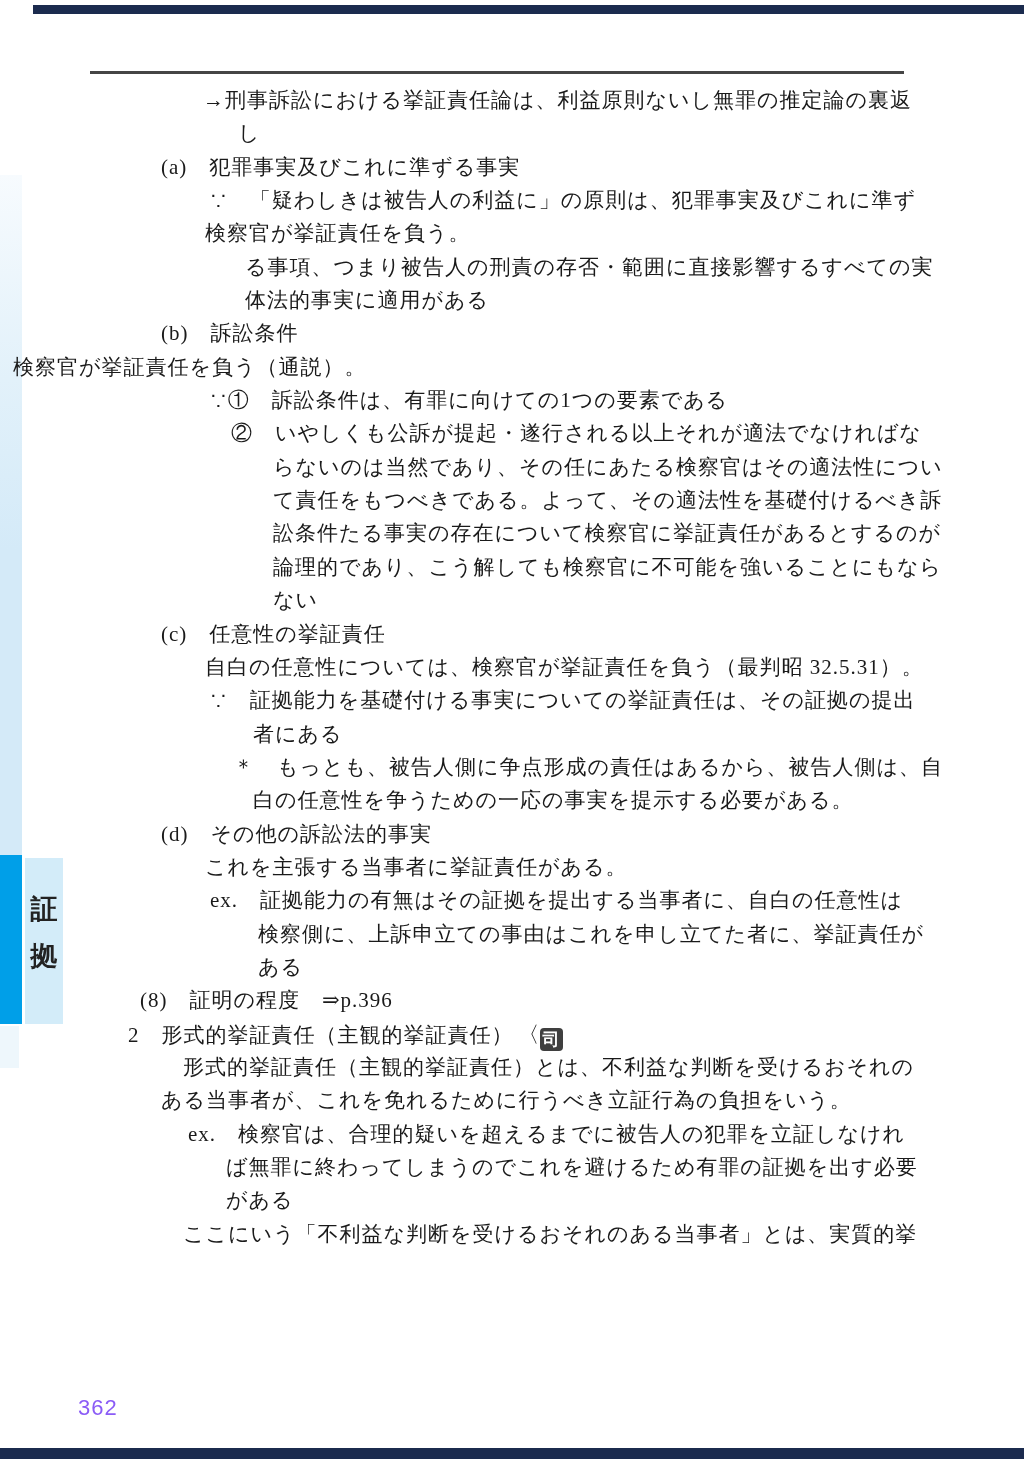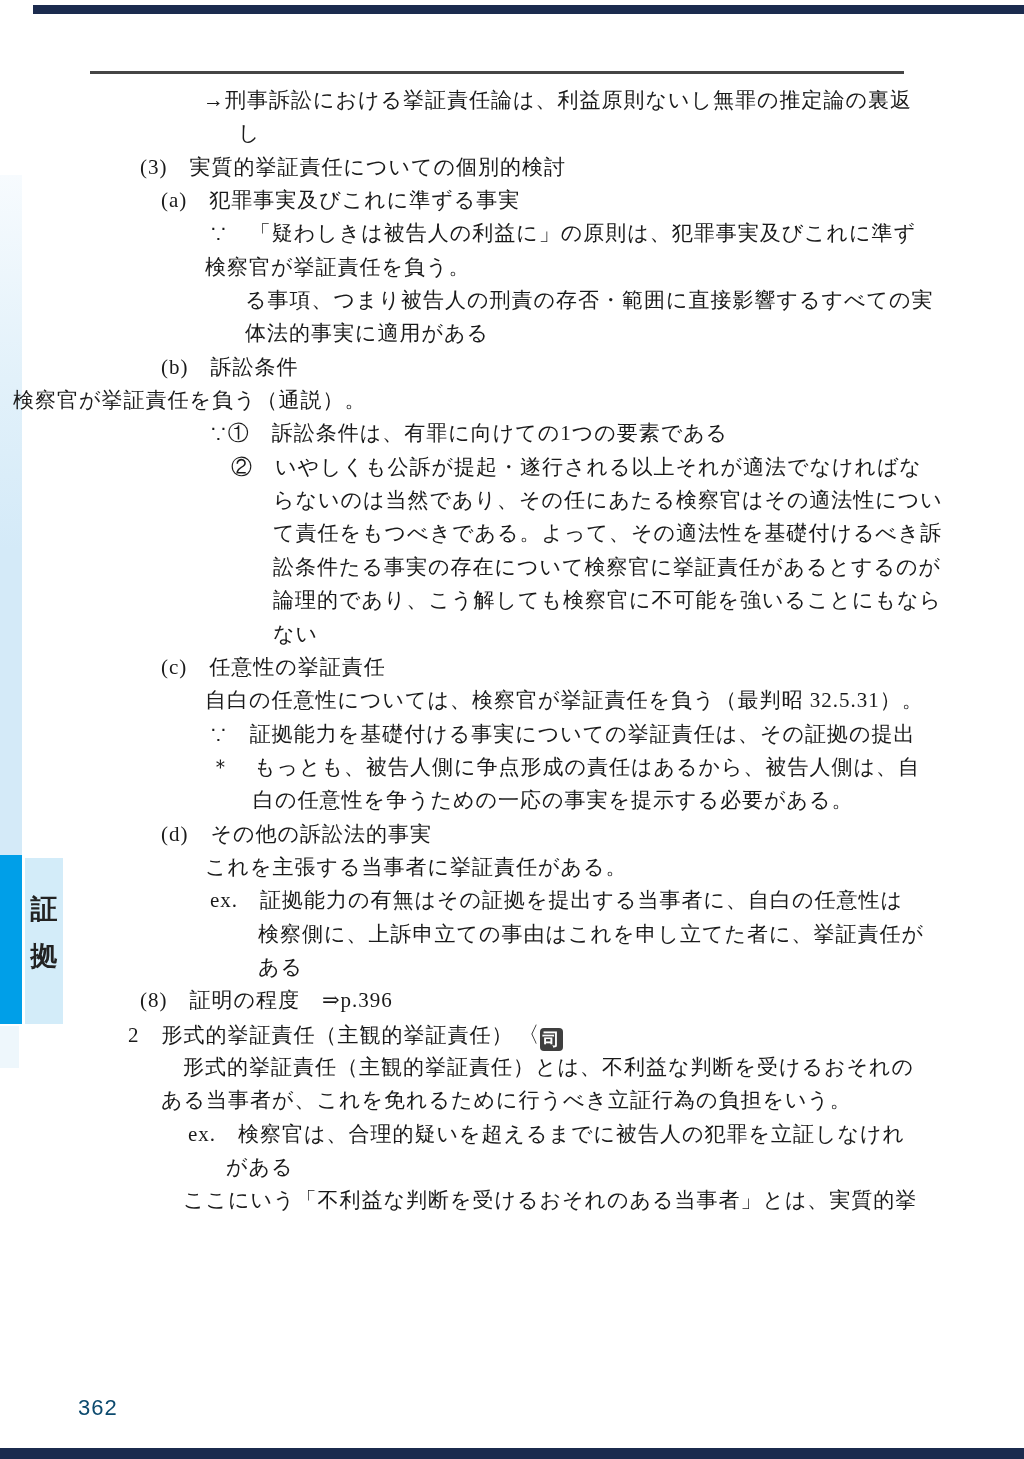--- a/index.html
+++ b/index.html
@@ -44,21 +44,21 @@
   .line .badge{
     display:inline-block;width:23px;height:23px;line-height:23px;
     background:#3f3f3f;color:#ffffff;text-align:center;
     font-family:"Liberation Sans","DejaVu Sans",sans-serif;
     font-size:17px;font-weight:600;border-radius:4px;
     vertical-align:-3px;letter-spacing:0;
   }
   .page-number{
     position:absolute;left:78px;top:1395px;
     font-family:"Liberation Sans","DejaVu Sans",sans-serif;
-    font-size:22px;color:#0c4a6e;letter-spacing:1px;
+    font-size:22px;color:#8b5cf6;letter-spacing:1px;
   }
 </style>
 </head>
 <body>
 
 <div class="page">
 
   <div class="top-bar"></div>
 
   <div class="header-rule"></div>
@@ -68,50 +68,51 @@
   <div class="strip-pale"></div>
 
   <div class="chapter-tab">
     <span class="tab-char">証</span>
     <span class="tab-char">拠</span>
   </div>
 
   <div class="text-block">
       <div class="line" style="padding-left: 190px;"><span>→刑事訴訟における挙証責任論は、利益原則ないし無罪の推定論の裏返</span></div>
       <div class="line" style="padding-left: 225px;"><span>し</span></div>
-      <div class="line" style="padding-left: 127px;"><span>(3)　実質的挙証責任についての個別的検討</span></div>
       <div class="line" style="padding-left: 148px;"><span>(a)　犯罪事実及びこれに準ずる事実</span></div>
       <div class="line" style="padding-left: 197px;"><span>∵　「疑わしきは被告人の利益に」の原則は、犯罪事実及びこれに準ず</span></div>
       <div class="line" style="padding-left: 192px;"><span>検察官が挙証責任を負う。</span></div>
       <div class="line" style="padding-left: 232px;"><span>る事項、つまり被告人の刑責の存否・範囲に直接影響するすべての実</span></div>
       <div class="line" style="padding-left: 232px;"><span>体法的事実に適用がある</span></div>
       <div class="line" style="padding-left: 148px;"><span>(b)　訴訟条件</span></div>
       <div class="line" style=""><span>検察官が挙証責任を負う（通説）。</span></div>
       <div class="line" style="padding-left: 197px;"><span>∵①　訴訟条件は、有罪に向けての1つの要素である</span></div>
       <div class="line" style="padding-left: 218px;"><span>②　いやしくも公訴が提起・遂行される以上それが適法でなければな</span></div>
       <div class="line" style="padding-left: 260px;"><span>らないのは当然であり、その任にあたる検察官はその適法性につい</span></div>
       <div class="line" style="padding-left: 260px;"><span>て責任をもつべきである。よって、その適法性を基礎付けるべき訴</span></div>
       <div class="line" style="padding-left: 260px;"><span>訟条件たる事実の存在について検察官に挙証責任があるとするのが</span></div>
       <div class="line" style="padding-left: 260px;"><span>論理的であり、こう解しても検察官に不可能を強いることにもなら</span></div>
       <div class="line" style="padding-left: 260px;"><span>ない</span></div>
       <div class="line" style="padding-left: 148px;"><span>(c)　任意性の挙証責任</span></div>
       <div class="line" style="padding-left: 192px;"><span>自白の任意性については、検察官が挙証責任を負う（最判昭 32.5.31）。</span></div>
       <div class="line" style="padding-left: 197px;"><span>∵　証拠能力を基礎付ける事実についての挙証責任は、その証拠の提出</span></div>
-      <div class="line" style="padding-left: 197px;"><span>＊　もっとも、被告人側に争点形成の責任はあるから、被告人側は、自</span></div>
+      <div class="line" style="padding-left: 240px;"><span>者にある</span></div>
+      <div class="line" style="padding-left: 197px; margin-left: 23px;"><span>＊　もっとも、被告人側に争点形成の責任はあるから、被告人側は、自</span></div>
       <div class="line" style="padding-left: 240px;"><span>白の任意性を争うための一応の事実を提示する必要がある。</span></div>
       <div class="line" style="padding-left: 148px;"><span>(d)　その他の訴訟法的事実</span></div>
       <div class="line" style="padding-left: 192px;"><span>これを主張する当事者に挙証責任がある。</span></div>
       <div class="line" style="padding-left: 197px; font-family: Liberation Serif, serif;"><span>ex.　証拠能力の有無はその証拠を提出する当事者に、自白の任意性は</span></div>
       <div class="line" style="padding-left: 245px;"><span>検察側に、上訴申立ての事由はこれを申し立てた者に、挙証責任が</span></div>
       <div class="line" style="padding-left: 245px;"><span>ある</span></div>
       <div class="line" style="padding-left: 127px;"><span>(8)　証明の程度　⇒p.396</span></div>
       <div class="line" style="padding-left: 115px;"><span>2　形式的挙証責任（主観的挙証責任）</span><span class="bracket">〈</span><span class="badge">司</span></div>
       <div class="line" style="padding-left: 170px;"><span>形式的挙証責任（主観的挙証責任）とは、不利益な判断を受けるおそれの</span></div>
       <div class="line" style="padding-left: 148px;"><span>ある当事者が、これを免れるために行うべき立証行為の負担をいう。</span></div>
       <div class="line" style="padding-left: 175px;"><span>ex.　検察官は、合理的疑いを超えるまでに被告人の犯罪を立証しなけれ</span></div>
+      <div class="line" style="padding-left: 213px;"><span>ば無罪に終わってしまうのでこれを避けるため有罪の証拠を出す必要</span></div>
       <div class="line" style="padding-left: 213px;"><span>がある</span></div>
       <div class="line" style="padding-left: 170px;"><span>ここにいう「不利益な判断を受けるおそれのある当事者」とは、実質的挙</span></div>
     </div>
 
   <div class="page-number">362</div>
 
   <div class="bottom-bar"></div>
 
 </div>
 

